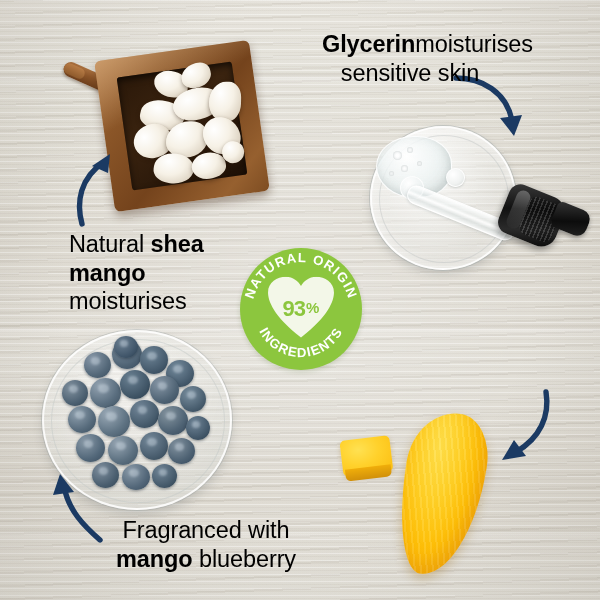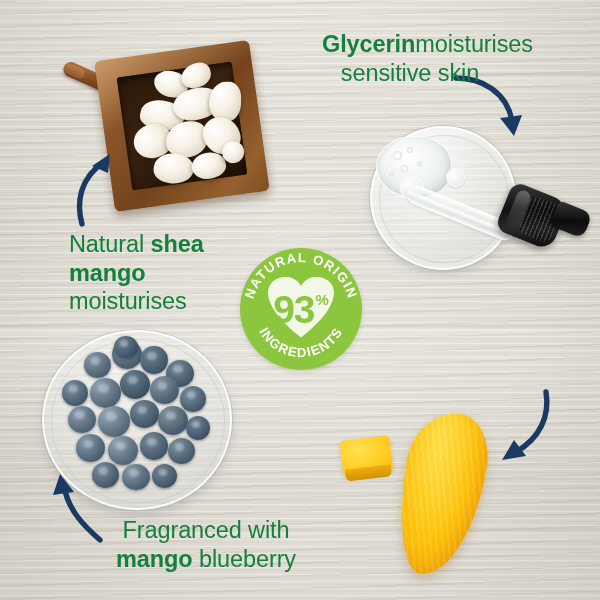--- a/index.html
+++ b/index.html
@@ -60,21 +60,21 @@
   }
   .bg-vignette {
     position: absolute;
     inset: 0;
     background: radial-gradient(ellipse at 50% 45%, rgba(255,255,255,.25) 0%, rgba(255,255,255,0) 55%, rgba(120,112,98,.16) 100%);
   }
 
   
   .caption {
     position: absolute;
-    color: #15803d;
+    color: #000000;
     font-size: 23.5px;
     line-height: 1.22;
     letter-spacing: -0.1px;
     font-weight: 400;
     white-space: pre-line;
   }
   .caption b { font-weight: 700; }
 
   #cap-glycerin  { left: 322px; top: 30px;  width: 176px; text-align: center; }
   #cap-shea      { left: 52px;  top: 230px; width: 192px; text-align: left; margin-left: 17px; }
@@ -366,21 +366,21 @@
   .badge-pct {
     position: absolute;
     left: 50%; top: 50%;
     transform: translate(-50%, -50%);
     display: flex;
     align-items: flex-start;
     color: #8cc63e;
     font-weight: 700;
     line-height: 1;
   }
-  .badge-pct .num { font-size: 39px; letter-spacing: -1px; text-align: right; }
+  .badge-pct .num { font-size: 22px; letter-spacing: -1px; text-align: right; }
   .badge-pct .sym { font-size: 15px; margin-top: 2px; margin-left: 1px; }
   #iso-label {
     position: absolute;
     left: 240px; top: 364px;
     width: 122px;
     text-align: center;
     color: #49536b;
     font-size: 20px;
     font-weight: 700;
     letter-spacing: .3px;

